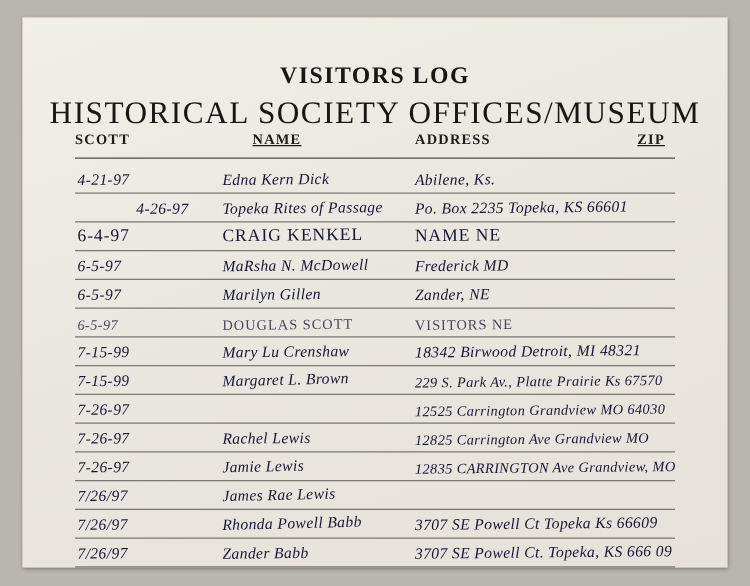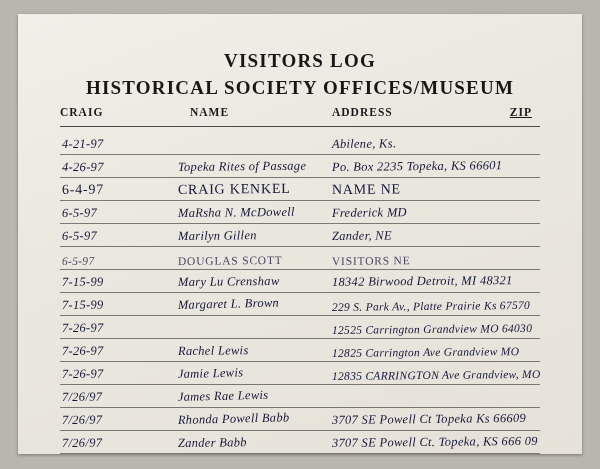--- a/index.html
+++ b/index.html
@@ -40,43 +40,43 @@
   }
   .title-line1 {
     font-family: "Liberation Serif", serif;
     font-weight: bold;
     font-size: 19px;
     letter-spacing: 1.2px;
     color: #171717;
   }
   .title-line2 {
     font-family: "Liberation Serif", serif;
-    font-weight: bold;
-    font-size: 19px;
+    font-weight: normal;
+    font-size: 25px;
     letter-spacing: 1.2px;
     color: #171717;
     margin-top: 5px;
   }
   .head-row {
     position: absolute;
     top: 92px;
     left: 42px;
     right: 42px;
     height: 22px;
   }
   .head-cell {
     position: absolute;
     font-family: "Liberation Serif", serif;
     font-weight: bold;
     font-size: 11.5px;
     letter-spacing: 1px;
     color: #1b1b1b;
   }
   .h-date { left: 0; }
-  .h-name { left: 130px; }
+  .h-name { left: 142px; text-decoration: underline; }
   .h-addr { left: 272px; }
   .h-zip  { right: 8px; text-decoration: underline; }
 
   .head-rule {
     position: absolute;
     top: 112px;
     left: 42px;
     width: 480px;
     height: 1px;
     background: #4a4a48;
@@ -118,47 +118,48 @@
     font-style: italic;
     font-size: 12.5px;
     letter-spacing: 0.3px;
     transform: rotate(-0.6deg);
     transform-origin: left bottom;
   }
   .hw.big { font-size: 14px; }
   .hw.small { font-size: 11.5px; }
   .hw.caps { font-style: normal; font-variant: small-caps; letter-spacing: 0.8px; }
   .hw.tilt2 { transform: rotate(-1.4deg); }
-  .hw.tilt0 { transform: rotate(0.2deg); }
+  .hw.tilt0 { transform: rotate(0.2deg); margin-left: 47px; }
   .hw.ink-light { color: #2a2b4d; opacity: 0.85; }
 </style>
 </head>
 <body>
 
 <div class="page">
   <div class="paper-tint"></div>
   <div class="inner">
 
     <div class="title-block">
       <div class="title-line1">VISITORS LOG</div>
       <div class="title-line2">HISTORICAL  SOCIETY  OFFICES/MUSEUM</div>
     </div>
 
     <div class="head-row">
-      <div class="head-cell h-date">CRAIG</div>
+      <div class="head-cell h-date">SCOTT</div>
       <div class="head-cell h-name">NAME</div>
       <div class="head-cell h-addr">ADDRESS</div>
       <div class="head-cell h-zip">ZIP</div>
     </div>
     <div class="head-rule"></div>
 
     <div class="rows">
 
       <div class="row">
         <div class="cell c-date hw">4-21-97</div>
+        <div class="cell c-name hw">Edna Kern Dick</div>
         <div class="cell c-addr hw">Abilene, Ks.</div>
         <div class="line"></div>
       </div>
 
       <div class="row">
         <div class="cell c-date hw tilt0">4-26-97</div>
         <div class="cell c-name hw">Topeka Rites of Passage</div>
         <div class="cell c-addr hw">Po. Box 2235 Topeka, KS   66601</div>
         <div class="line"></div>
       </div>

